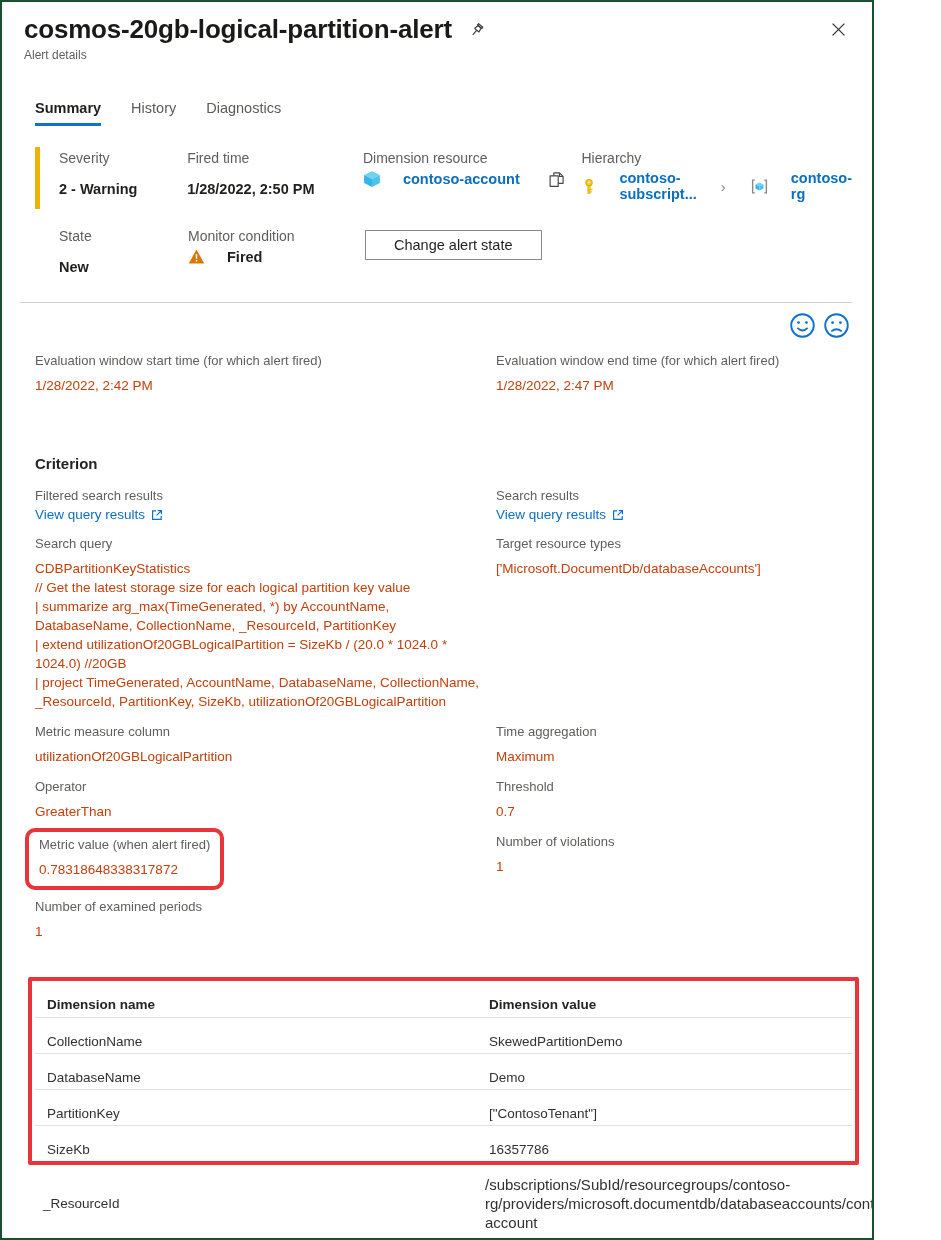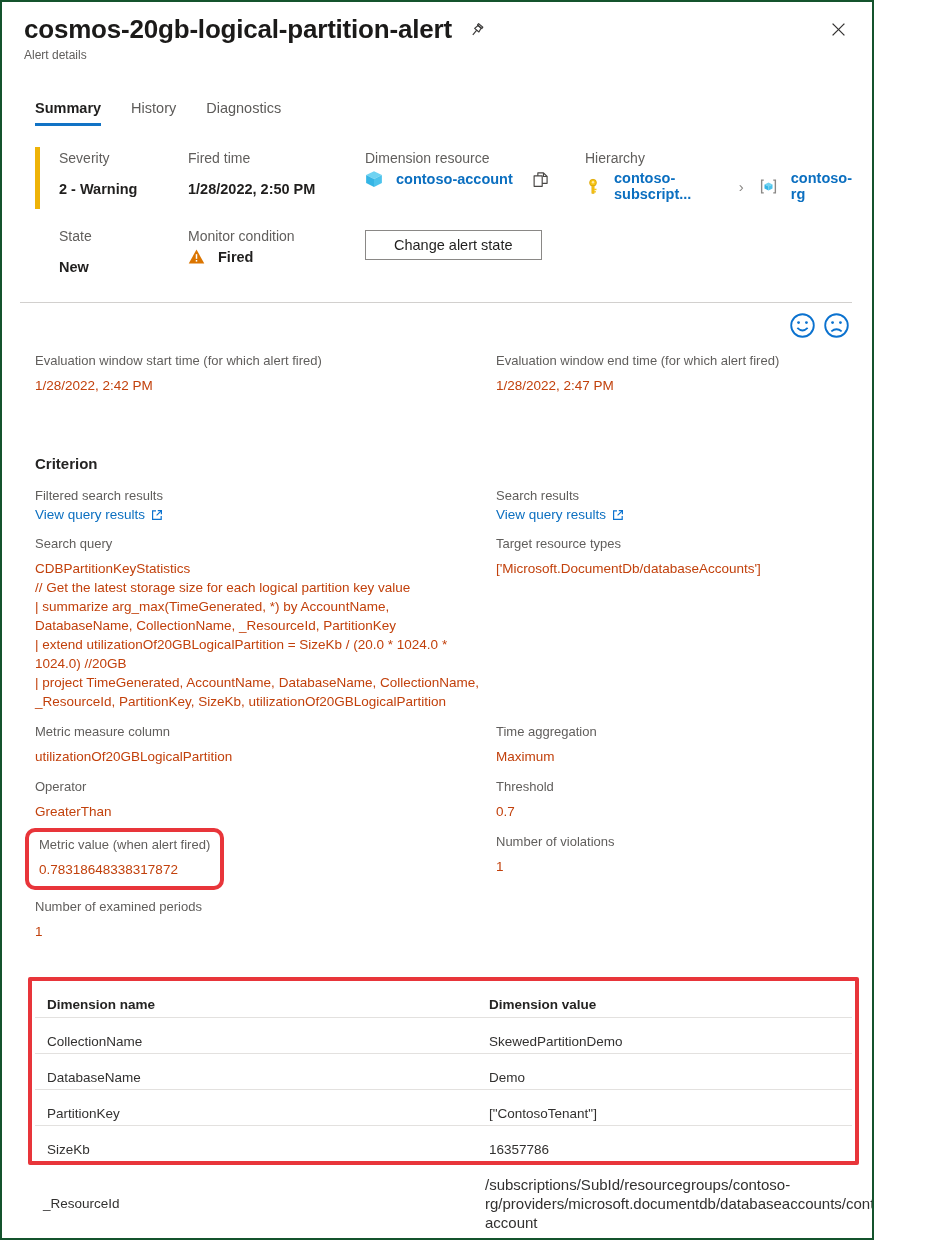--- a/index.html
+++ b/index.html
@@ -31,21 +31,21 @@
   .essentials { margin:24px 0 0 11px; }
   .ess-row { display:flex; align-items:flex-start; }
   .ess-row2 { margin-top:26px; }
   .cell-1 { width:153px; position:relative; padding-left:24px; }
   .cell-1.with-bar::before { content:""; position:absolute; left:0; top:-3px; width:5px; height:62px; background:#eeb308; }
   .cell-2 { width:177px; }
   .cell-3 { width:220px; }
   .cell-4 { flex:1; }
   .ess-label { font-size:14px; color:#605e5c; }
   .ess-value { font-size:14.5px; font-weight:700; color:#201f1e; margin-top:15px; }
-  .res-line { display:flex; align-items:center; gap:13px; margin-top:4px; }
+  .res-line { display:flex; align-items:center; gap:22px; margin-top:4px; }
   .link { color:#0b6fc0; font-weight:600; font-size:14.5px; text-decoration:none; cursor:pointer; }
   .icon { display:inline-flex; flex:none; }
   .chev { color:#8a8886; font-size:15px; margin:0 2px; }
   .btn {
     border:1px solid #8a8886; background:#fff; color:#201f1e;
     font-family:"Liberation Sans", sans-serif;
     font-size:14.5px; height:30px; padding:0 28px; cursor:pointer; margin-top:2px;
   }
 
   .divider { border-top:1px solid #d2d0ce; margin:27px 0 0 -4px; }

